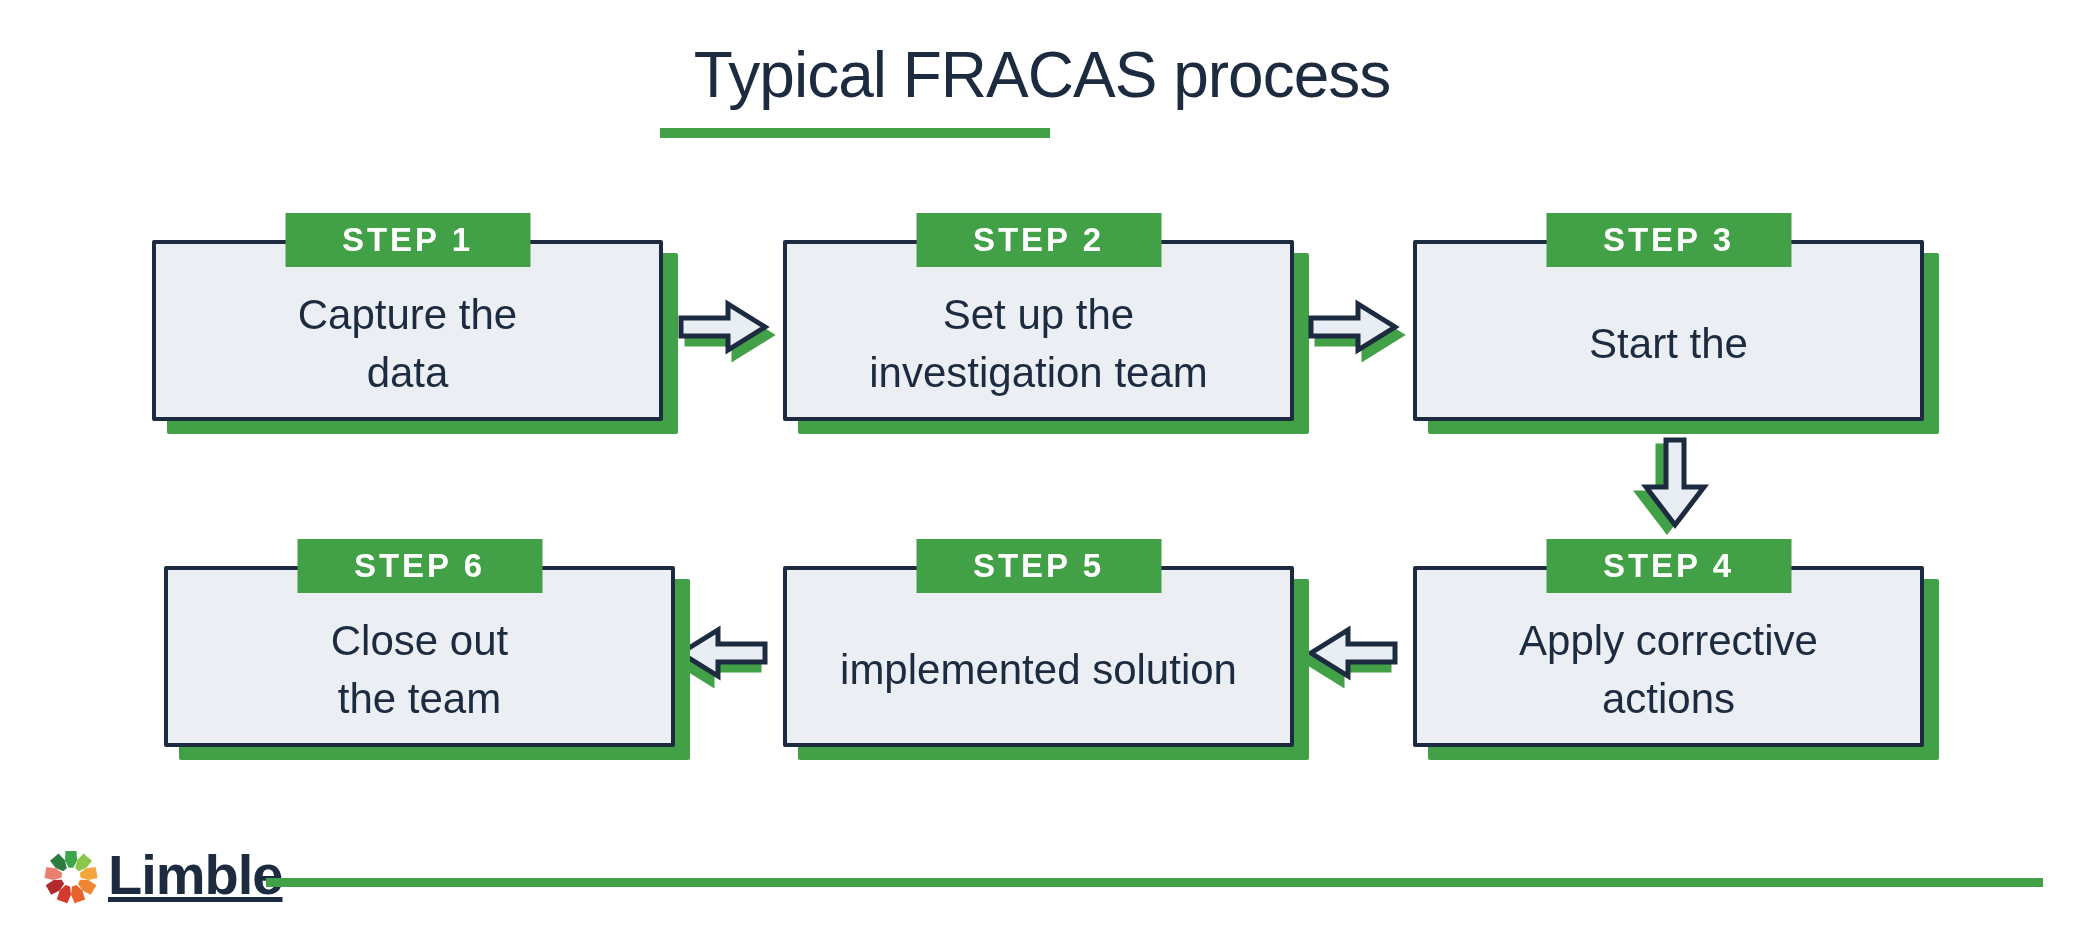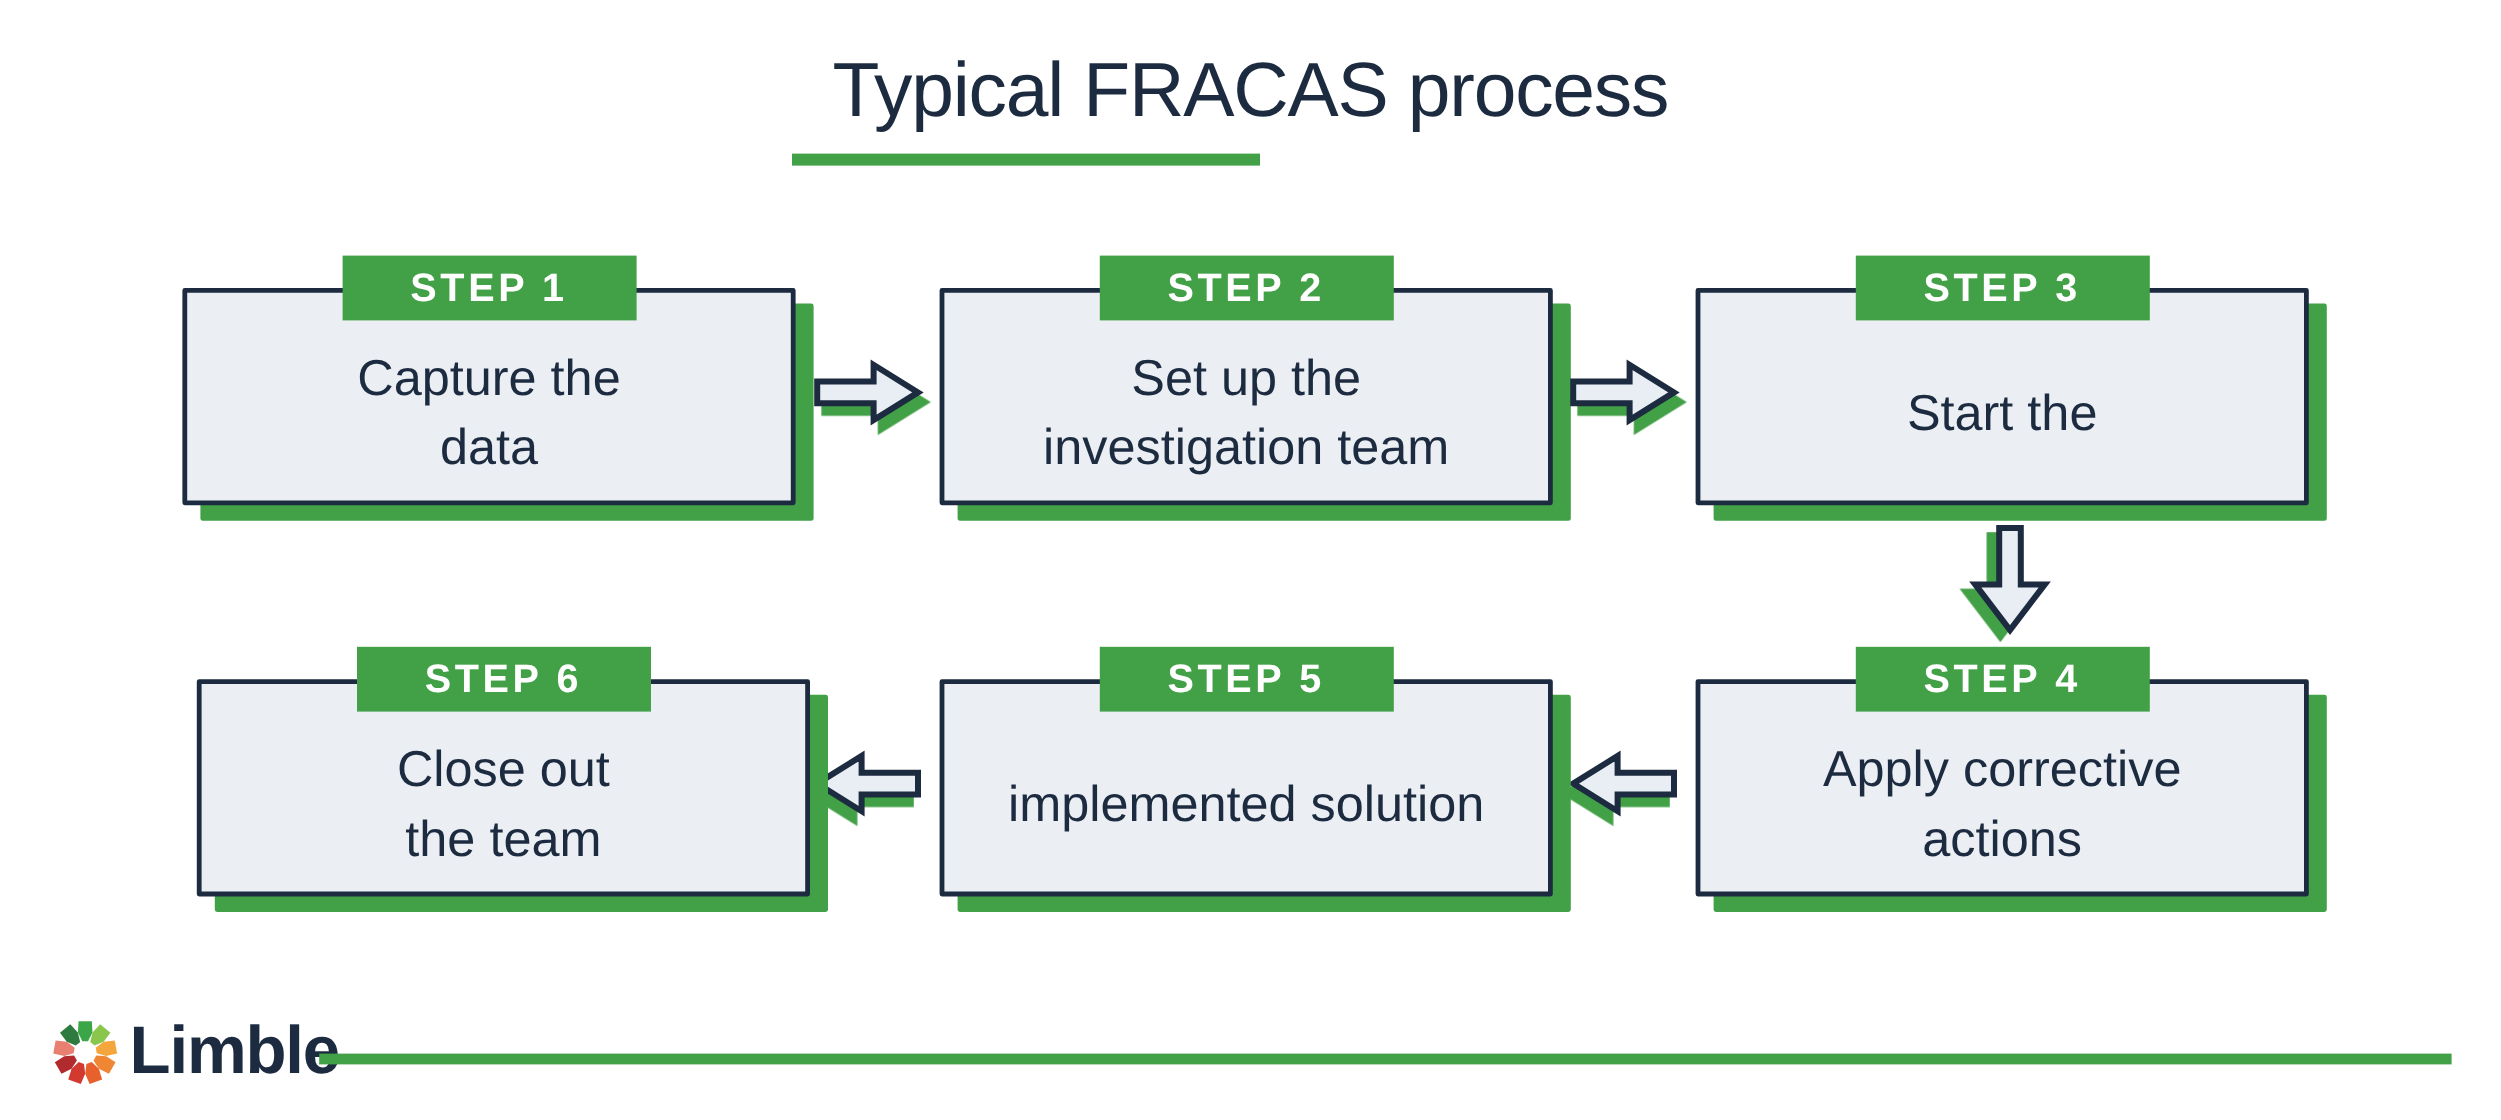--- a/index.html
+++ b/index.html
@@ -57,21 +57,21 @@
     stroke-width:5;
     stroke-linejoin:miter;
   }
   .arrow-r{filter:drop-shadow(6px 8px 0 var(--green));}
   .arrow-l{filter:drop-shadow(-6px 8px 0 var(--green));}
   .arrow-d{filter:drop-shadow(-8px 6px 0 var(--green));}
   .brand-gear{position:absolute;left:42px;top:848px;width:58px;height:58px;}
   .brand-name{
     position:absolute;left:108px;top:840px;
     font-size:56px;line-height:70px;font-weight:bold;
-    color:var(--navy);letter-spacing:-1px;
+    color:var(--navy);letter-spacing:-1px;text-decoration:underline;
   }
   .footer-rule{
     position:absolute;left:266px;top:878px;width:1777px;height:9px;
     background:var(--green);
   }
 </style>
 </head>
 <body>
 
 <div class="canvas">

